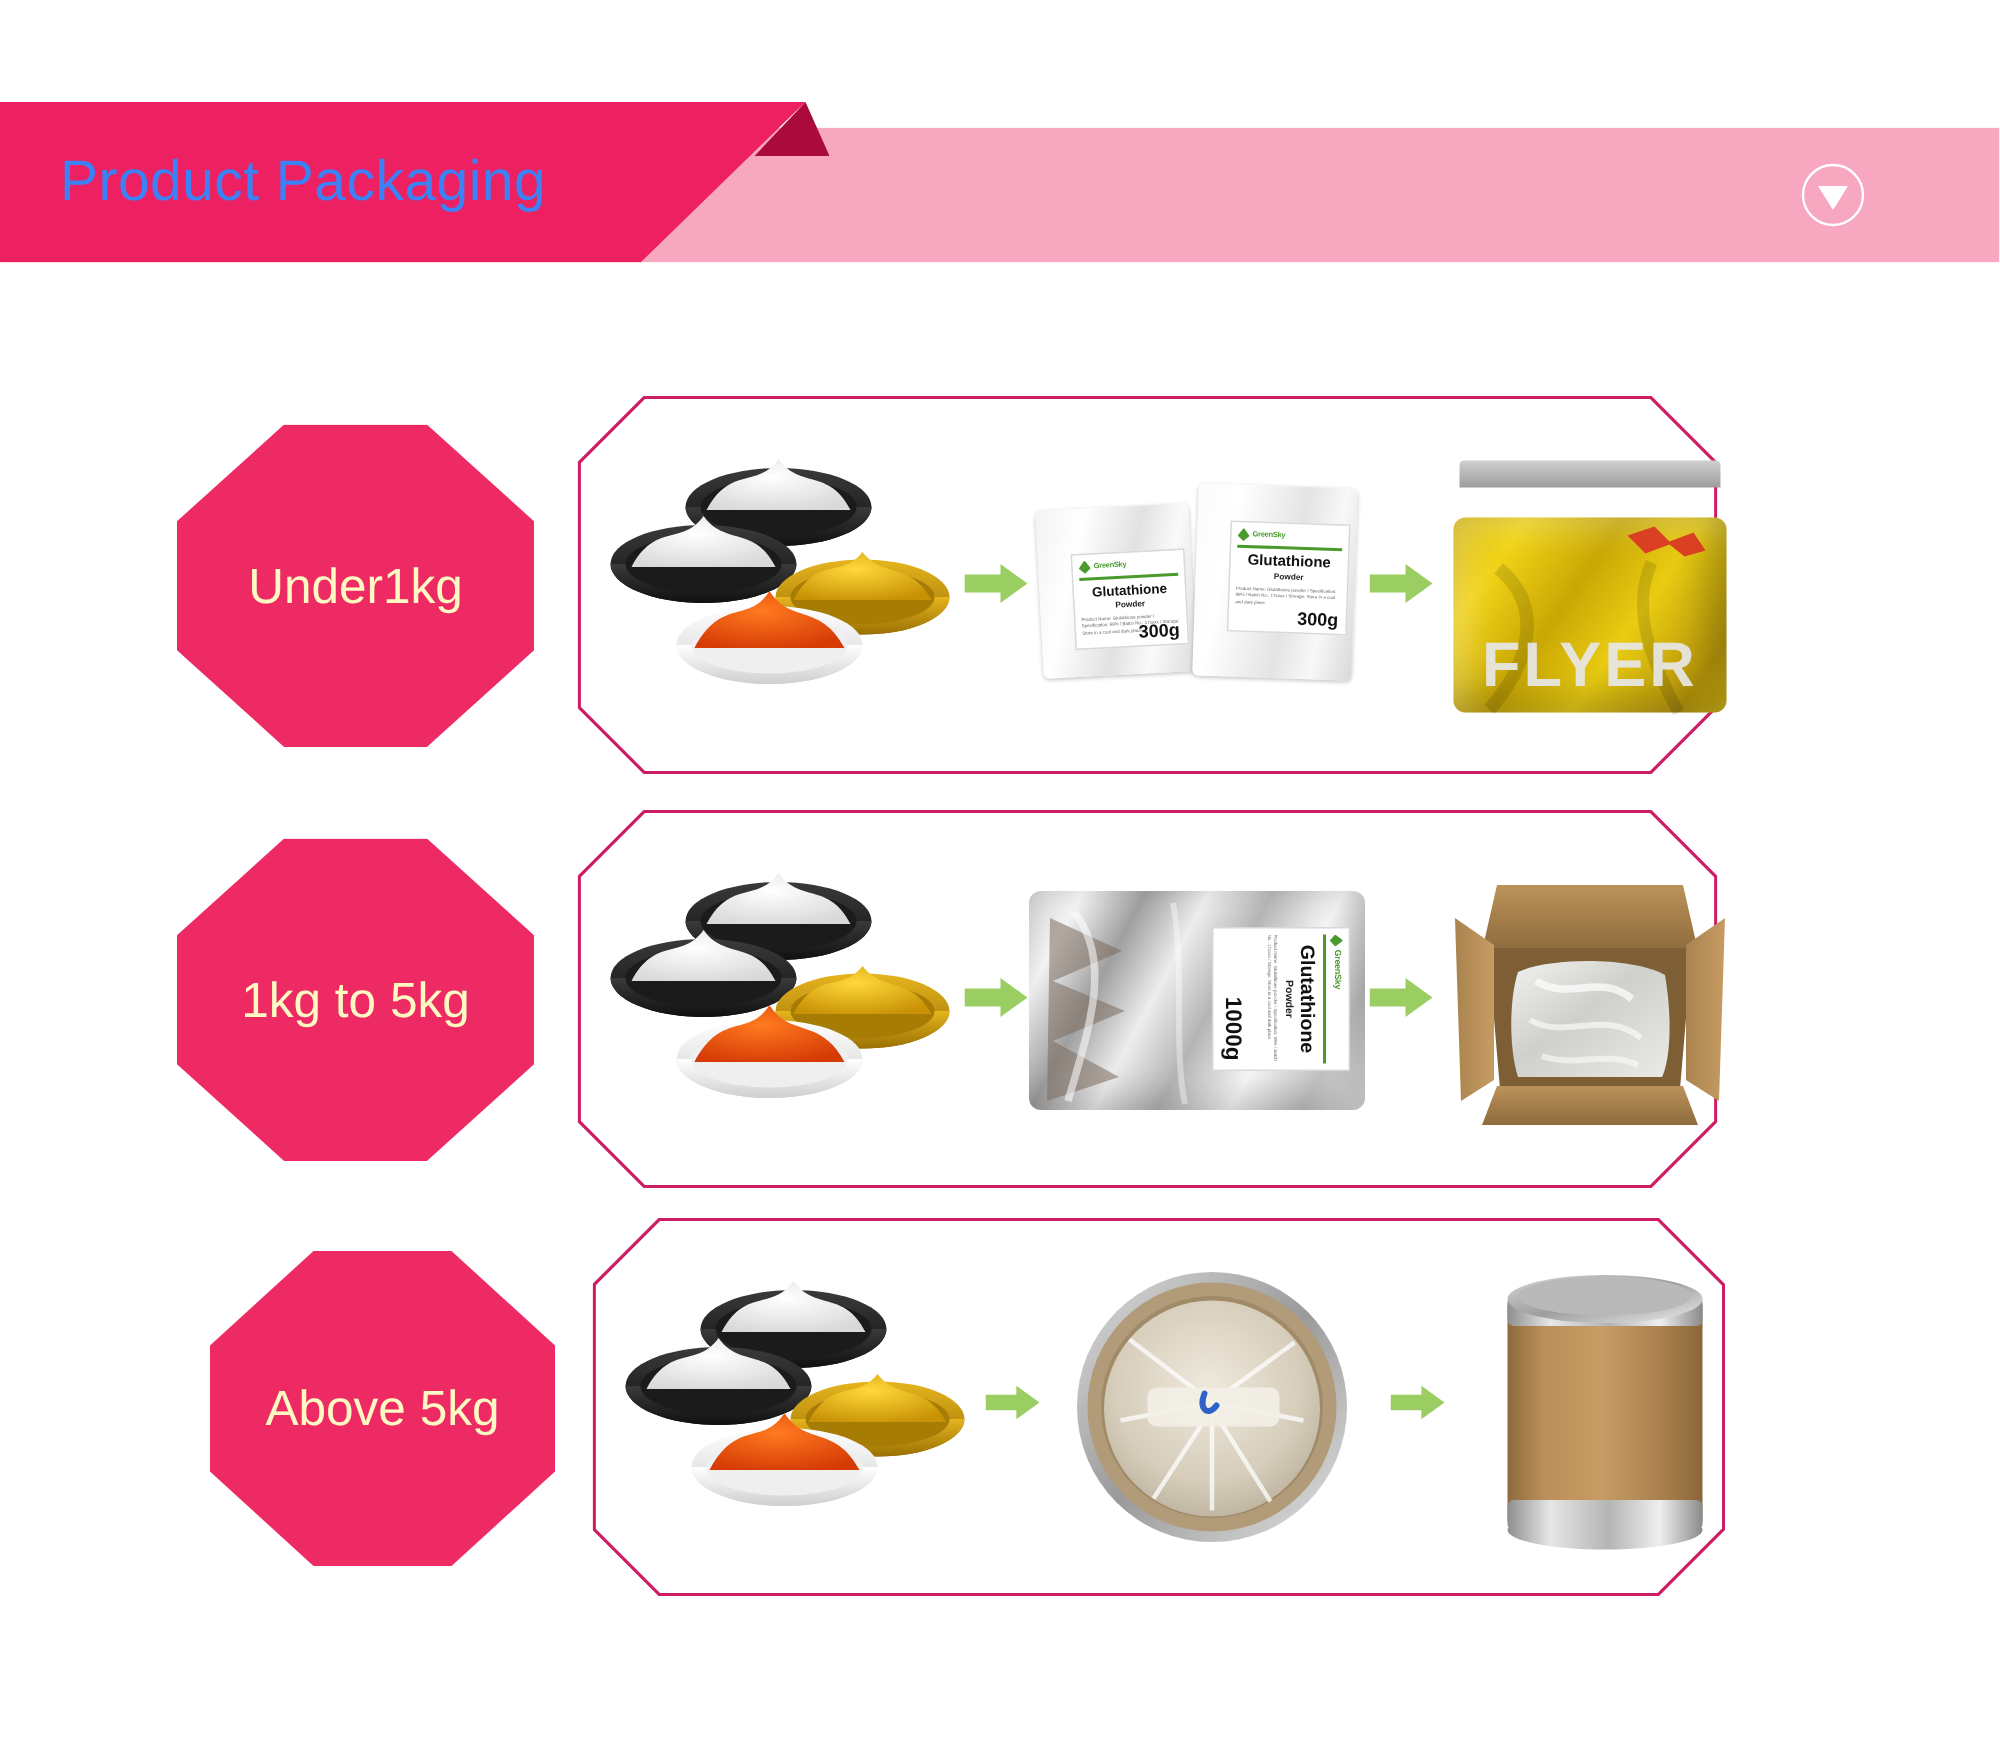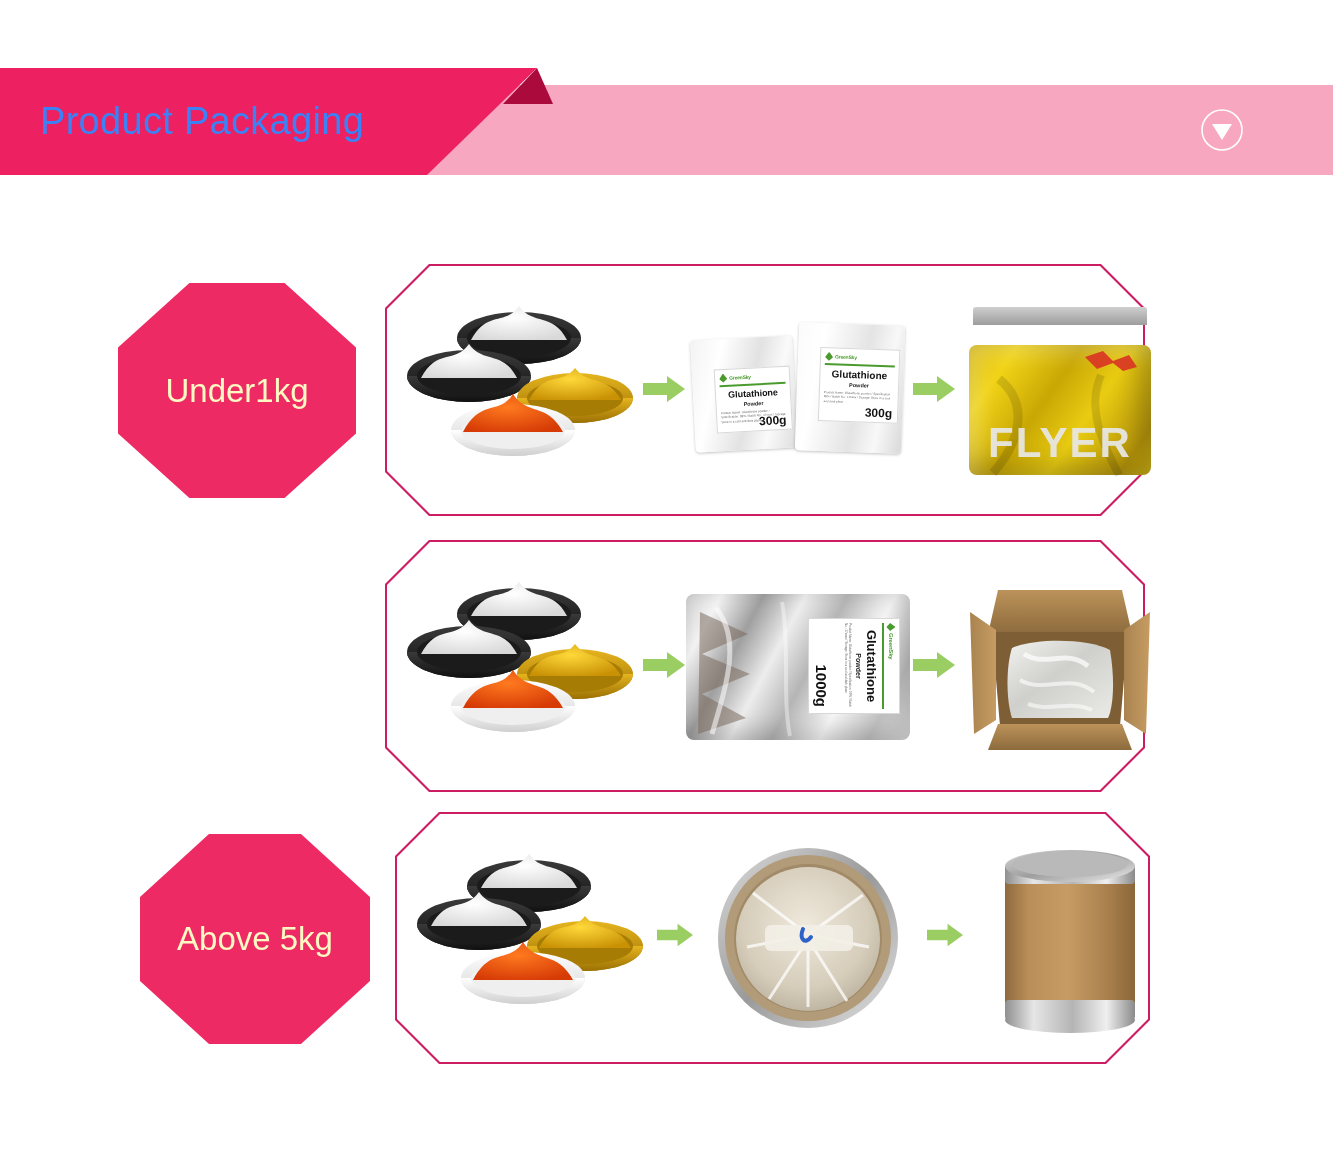--- a/index.html
+++ b/index.html
@@ -329,20 +329,23 @@
           </svg>
         </div>
         <span class="txt-hidden">FLYER</span>
       </div>
     </div>
   </div>
 </div>
 
 <div class="row row-2">
 
+  <div class="badge">
+    <span class="badge-label">1kg to 5kg</span>
+  </div>
 
   <div class="panel">
     <div class="panel-border"></div>
     <div class="panel-inner"></div>
 
     <div class="stage stage-a">
       <svg class="bowls" viewBox="0 0 234 192">
         <ellipse cx="118" cy="44" rx="62" ry="26" fill="url(#blk)"></ellipse>
         <path d="M56 44 a62 26 0 0 0 124 0 z" fill="url(#blk)"></path>
         <ellipse cx="118" cy="44" rx="52" ry="19" fill="#1b1b1b"></ellipse>

